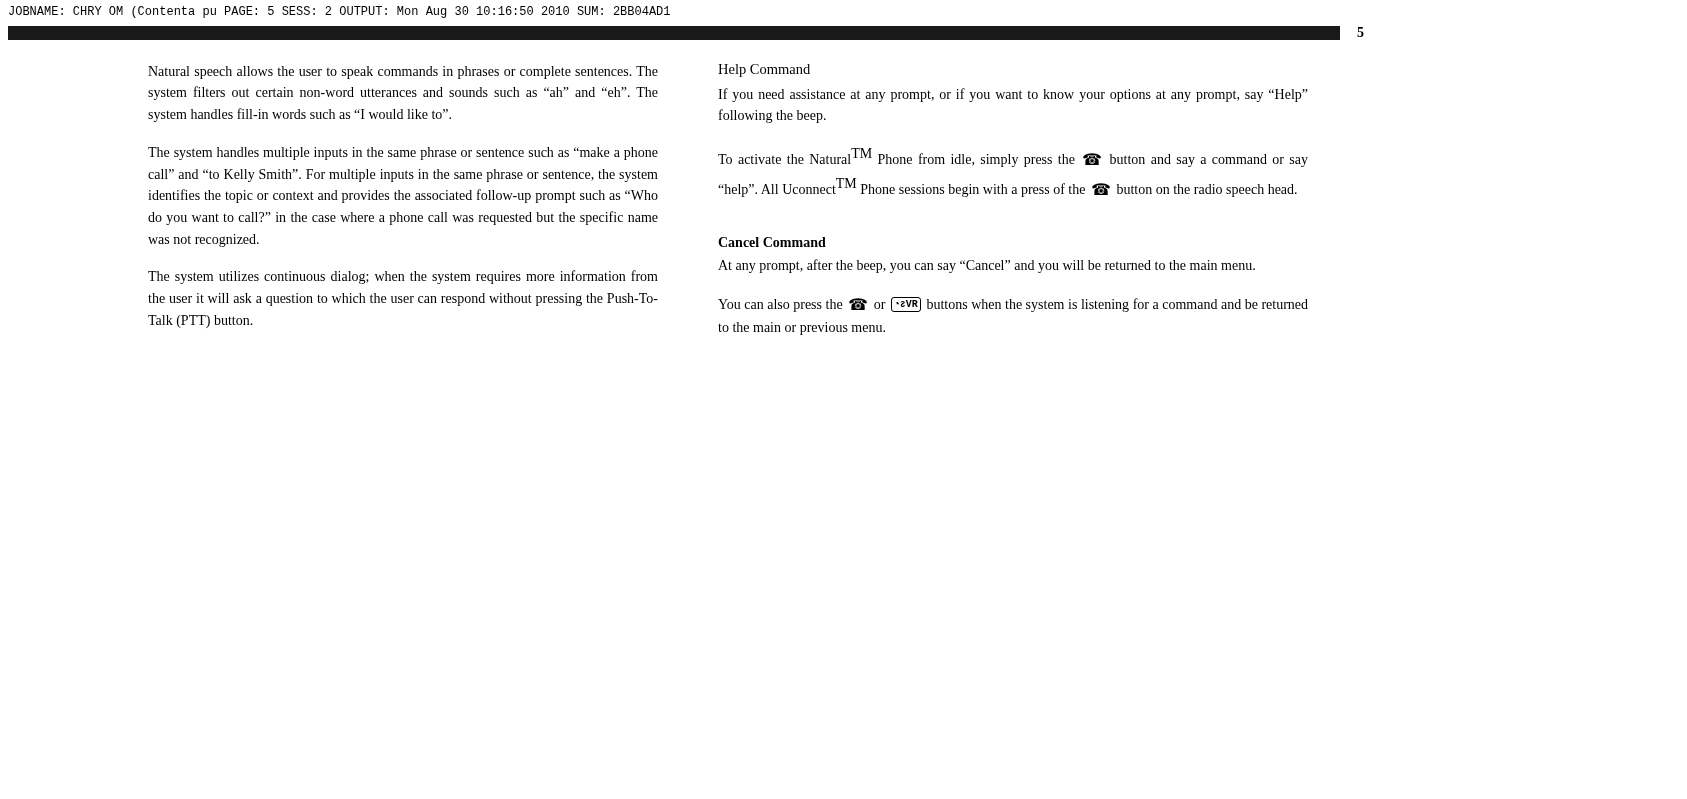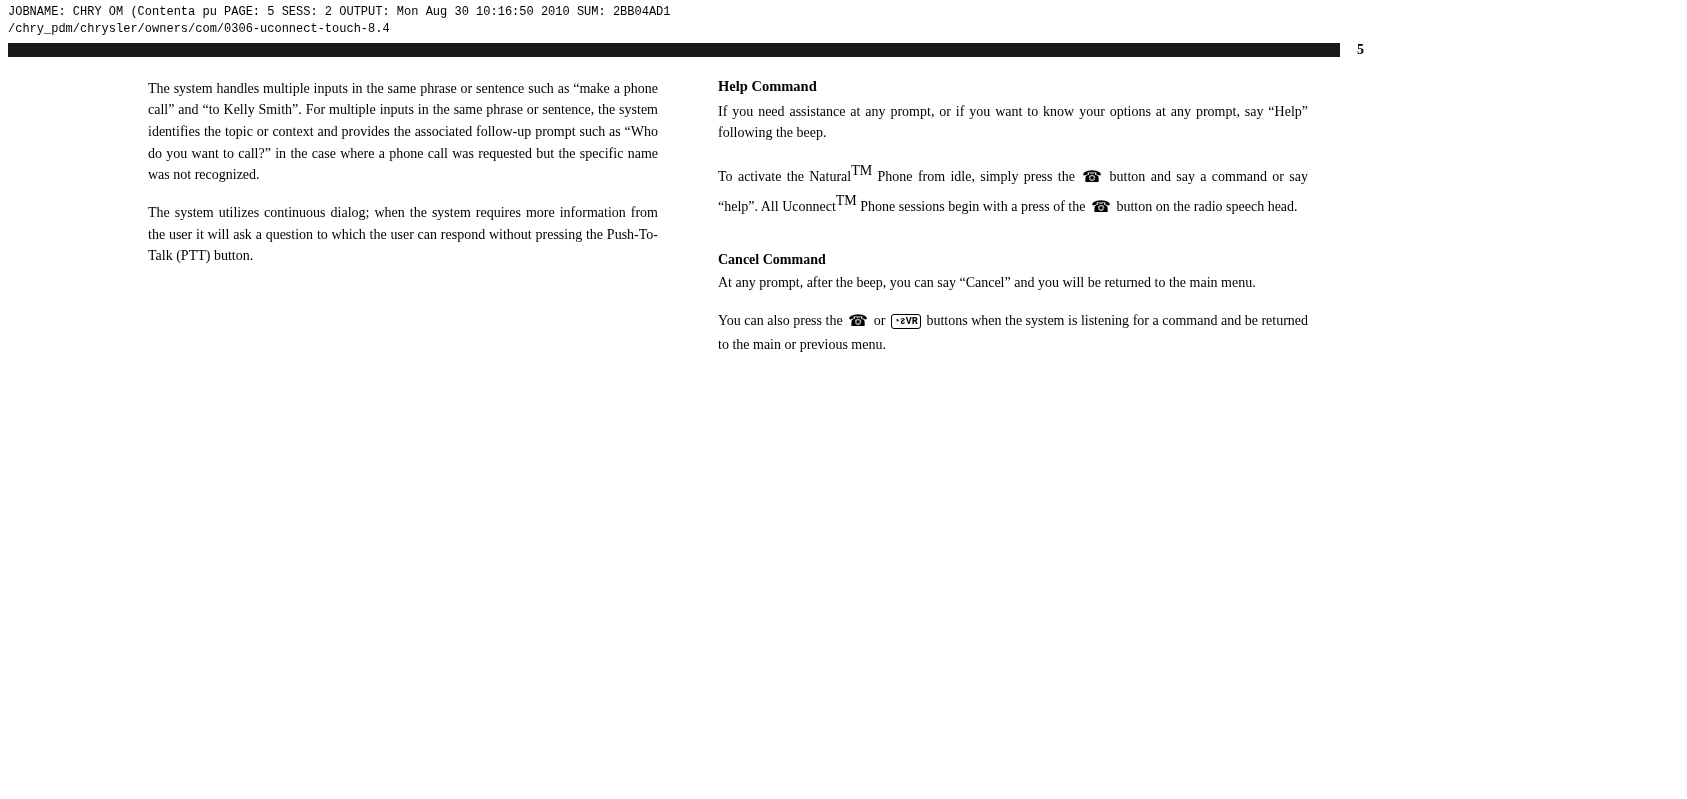--- a/index.html
+++ b/index.html
@@ -80,21 +80,21 @@
     }
 
     .paragraph {
       text-align: justify;
       margin-bottom: 16px;
       line-height: 1.55;
       font-size: 14px;
     }
 
     .section-heading {
-      font-weight: bold;
+      font-weight: normal;
       font-size: 14.5px;
       margin-bottom: 6px;
       margin-top: 0;
     }
 
     .sub-heading {
       font-weight: bold;
       font-size: 14px;
       margin-bottom: 4px;
       margin-top: 32px;
@@ -129,32 +129,32 @@
       vertical-align: super;
     }
   </style>
 </head>
 <body>
 
 <div class="page-wrapper">
 
   <div class="metadata-bar">
     <div>JOBNAME: CHRY OM (Contenta pu  PAGE: 5  SESS: 2  OUTPUT: Mon Aug 30 10:16:50 2010  SUM: 2BB04AD1</div>
-    <div>/chry_pdm/chrysler/owners/com/0306-uconnect-touch-8.4</div>
   </div>
 
   <div class="rule-bar-container">
     <div class="rule-bar"></div>
     <span class="page-number">5</span>
   </div>
 
   <div class="content-area">
 
     <div class="left-column">
 
+      <p class="paragraph">Natural speech allows the user to speak commands in phrases or complete sentences. The system filters out certain non-word utterances and sounds such as “ah” and “eh”. The system handles fill-in words such as “I would like to”.</p>
 
       <p class="paragraph">The system handles multiple inputs in the same phrase or sentence such as “make a phone call” and “to Kelly Smith”. For multiple inputs in the same phrase or sen­tence, the system identifies the topic or context and provides the associated follow-up prompt such as “Who do you want to call?” in the case where a phone call was requested but the specific name was not recognized.</p>
 
       <p class="paragraph">The system utilizes continuous dialog; when the system requires more information from the user it will ask a question to which the user can respond without pressing the Push-To-Talk (PTT) button.</p>
 
 
     </div>
 
     <div class="right-column">
 

